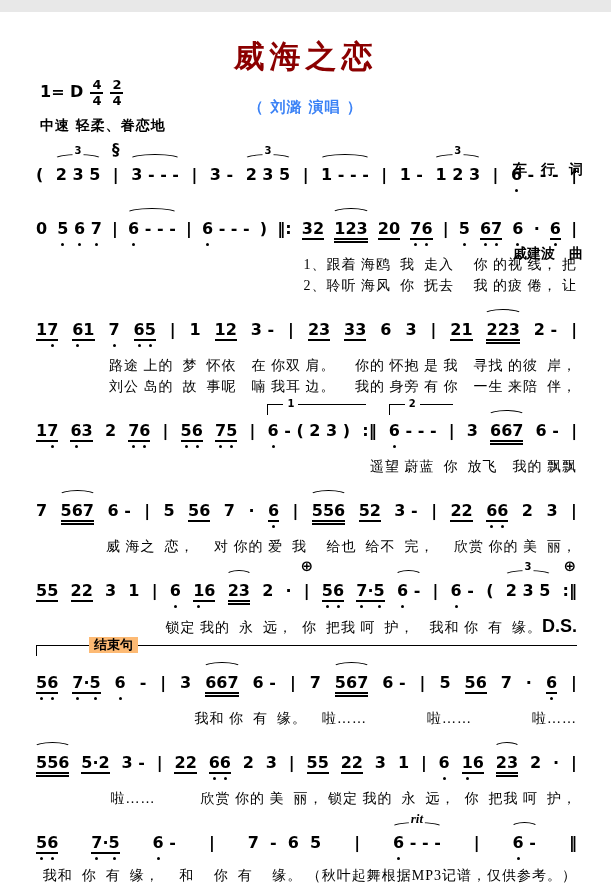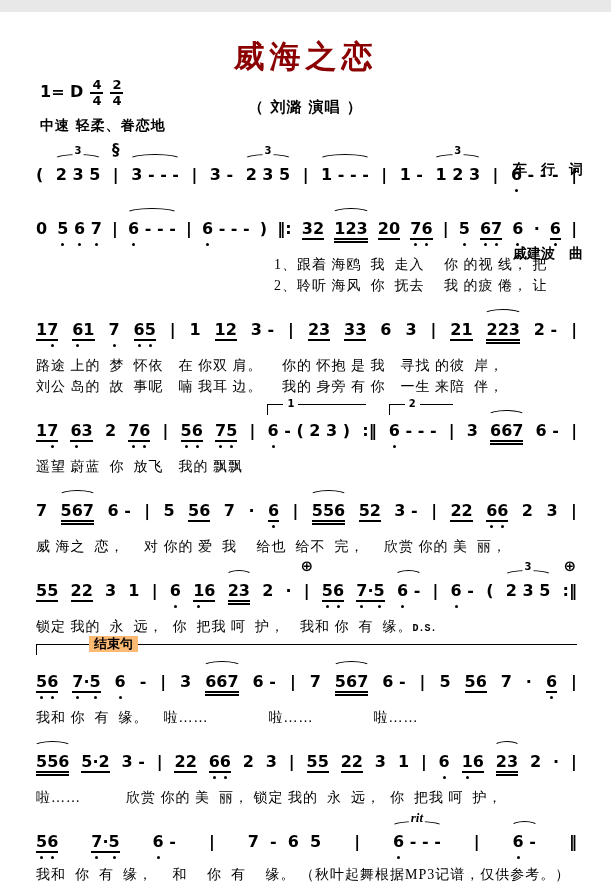--- a/index.html
+++ b/index.html
@@ -1,21 +1,21 @@
 <!DOCTYPE html>
 <html><head>
 <meta charset="utf-8">
 <style>
   html,body{margin:0;padding:0;background:#e8e8e8}
   .page{position:relative;width:611px;height:894px;background:#ffffff;color:#000;
         font-family:"DejaVu Sans",sans-serif;overflow:hidden;margin:12px auto}
   .title{position:absolute;top:24px;left:0;right:0;text-align:center;font-size:31px;
          font-weight:bold;color:#8b0000;letter-spacing:5px}
   .subtitle{position:absolute;top:86px;left:0;right:0;text-align:center;font-size:15px;
-            font-weight:bold;color:#000000;letter-spacing:1px}
+            font-weight:bold;color:#3b82f6;letter-spacing:1px}
   .credits{position:absolute;top:88px;right:28px;font-size:14px;font-weight:bold;
            line-height:2.0;font-family:"Liberation Serif",serif;text-align:left;white-space:pre}
   .keyline{position:absolute;top:66px;left:40px;font-size:16px;font-weight:bold}
   .frac{display:inline-block;vertical-align:middle;text-align:center;line-height:1.05;
         margin-left:7px;font-size:13px;font-weight:bold}
   .frac .fn{display:block;border-bottom:2px solid #000;padding:0 2px}
   .frac .fd{display:block}
   .tempo{position:absolute;top:105px;left:40px;font-size:14px;font-weight:bold;letter-spacing:1px}
   .systems{position:absolute;top:136px;left:36px;right:34px}
   .system{margin-bottom:7px}
@@ -34,24 +34,24 @@
   .toplabel.sym{font-size:15px;top:-22px}
   .toplabel.rit{font-style:italic;font-family:"Liberation Serif",serif;font-size:13px;top:-21px}
   .volta::before{content:"";position:absolute;left:0;right:-16px;top:-17px;height:10px;
                  border-top:1.5px solid #000;border-left:1.5px solid #000}
   .volta::after{content:attr(data-v);position:absolute;top:-23px;left:16px;font-size:10px;
                 font-weight:bold;background:#fff;padding:0 4px}
   .endbracket{position:relative;height:10px;margin:6px 0 0;border-top:1.5px solid #000;
               border-left:1.5px solid #000}
   .endbracket span{position:absolute;top:-9px;left:52px;background:#fdba74;padding:0 5px;
                    font-size:13px;font-weight:bold;line-height:1.2}
-  .lyricrow{display:flex;justify-content:flex-start;align-items:baseline}
+  .lyricrow{display:flex;justify-content:flex-end;align-items:baseline}
   .lyric{font-size:14px;line-height:21px;white-space:pre;letter-spacing:1px;
          font-family:"Liberation Serif",serif}
-  .ds{font-size:10px;font-weight:bold;font-family:Liberation Mono, monospace}
+  .ds{font-size:18px;font-weight:bold;font-family:Liberation Sans, sans-serif}
   .footer{position:absolute;right:26px;bottom:6px;text-align:right;font-weight:bold}
   .footer .f1{font-size:14px;letter-spacing:2px}
   .footer .f2{font-size:11px;font-family:"DejaVu Sans Mono",monospace;letter-spacing:1px}
 </style>
 </head>
 <body>
 
 <div class="page">
   <div class="title">威海之恋</div>
   <div class="subtitle">（ 刘潞 演唱 ）</div>

